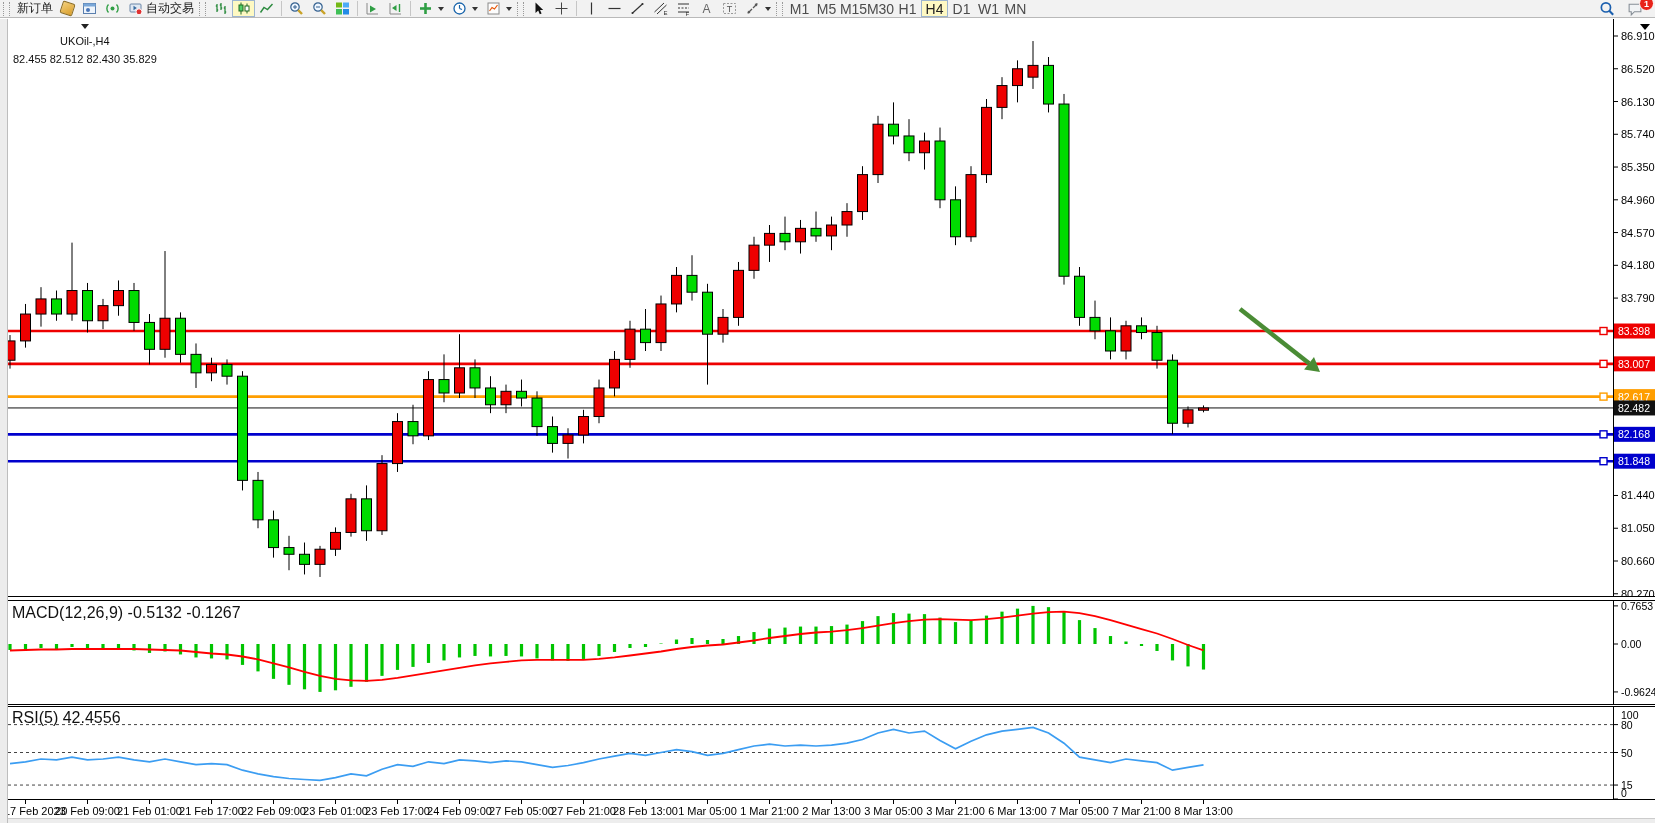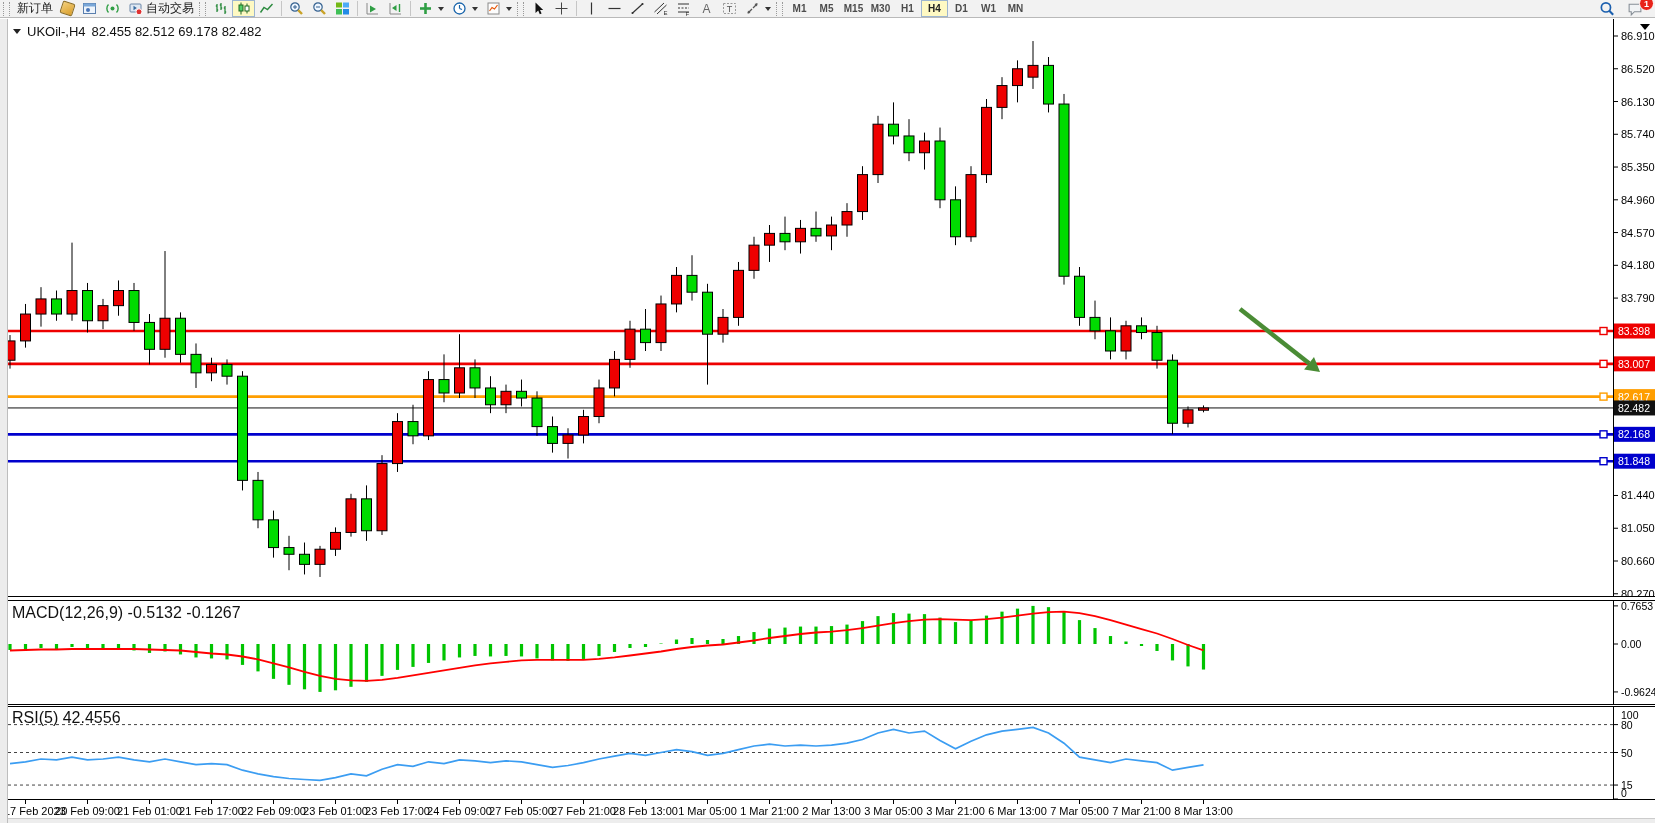--- a/index.html
+++ b/index.html
@@ -8,38 +8,38 @@
   .toolbar{position:absolute;top:0;left:0;width:1655px;height:18px;background:#f2f2f2;
     border-bottom:1px solid #b9b9b9;display:flex;align-items:center;padding:0 2px;box-sizing:border-box;}
   .grip{width:5px;height:14px;border-left:1px dotted #9a9a9a;border-right:1px dotted #9a9a9a;margin:0 3px 0 1px;}
   .sep{width:1px;height:15px;background:#c6c6c6;margin:0 3px;}
   .tbtn{display:flex;align-items:center;gap:3px;height:17px;padding:0 3px;border:1px solid transparent;
     background:transparent;font-family:inherit;font-size:12px;color:#1c1c1c;cursor:default;}
   .tbtn.active{background:#fef9c3;border:1px solid #9db5cf;}
   .tbtn svg{display:block;}
   .dd{width:0;height:0;border-left:3px solid transparent;border-right:3px solid transparent;
     border-top:4px solid #333;margin-left:2px;}
-  .tf{font-size:10px;font-weight:bold;color:#4c4c4c;width:27px;justify-content:center;}
+  .tf{font-size:14px;font-weight:normal;color:#4c4c4c;width:27px;justify-content:center;}
   .tf.active{color:#222;}
   .right-group{margin-left:auto;display:flex;align-items:center;gap:4px;padding-right:6px;}
   .chat-wrap{position:relative;}
   .badge{position:absolute;top:-4px;right:-7px;background:#e8231a;color:#fff;font-size:9px;font-weight:bold;
     border-radius:50%;width:13px;height:13px;display:flex;align-items:center;justify-content:center;border:1px solid #fff;}
   .mw-icon{width:11px;height:11px;background:linear-gradient(135deg,#f3cf7a,#d99e2b);
     border:1px solid #8a6a1f;transform:rotate(18deg);border-radius:2px;}
   
   .chart-area{position:absolute;top:19px;left:0;width:1655px;height:804px;background:#fff;}
   .left-strip{position:absolute;left:0;top:0;width:7px;height:804px;background:#ececec;border-right:1px solid #bdbdbd;}
   svg.pane{position:absolute;left:0;}
   #main-svg{top:0;height:578px;width:1655px;}
   #macd-svg{top:581px;height:105px;width:1655px;}
   #rsi-svg{top:687px;height:93px;width:1655px;}
   #time-svg{top:780px;height:20px;width:1655px;}
   svg text{font-family:"Liberation Sans",sans-serif;}
-  .title-overlay{position:absolute;left:13px;top:5px;font-size:13px;color:#111;display:flex;align-items:center;gap:6px;}
+  .title-overlay{position:absolute;left:13px;top:5px;font-size:11px;color:#111;display:flex;align-items:center;gap:6px;flex-direction:column;}
   .tri{width:0;height:0;border-left:4px solid transparent;border-right:4px solid transparent;border-top:5px solid #222;}
   .ind-label{position:absolute;left:12px;font-size:16px;color:#111;}
   #macd-label{top:585px;}
   #rsi-label{top:690px;}
   .divider{position:absolute;left:0;width:1655px;height:4px;}
   #div1{top:577px;} #div2{top:684px;}
   .bottom-strip{position:absolute;left:0;top:799px;width:1655px;height:5px;background:#ededed;border-top:1px solid #cccccc;}
 </style>
 </head>
 <body>
@@ -480,21 +480,21 @@
       <g>
         <line x1="1240" y1="290" x2="1309.0010915945059" y2="344.3383596306733" stroke="#4a8c35" stroke-width="4.5"></line>
         <polygon points="1320,353 1304.1,350.6 1314.0,338.1" fill="#4a8c35"></polygon>
       </g>
       <polygon points="1640,5 1650,5 1645,11" fill="#000"></polygon>
       <line x1="0" y1="577.5" x2="1655" y2="577.5" stroke="#000" stroke-width="1"></line>
     </svg>
   <div class="title-overlay">
     <span class="tri"></span>
     <span>UKOil-,H4</span>
-    <span>82.455 82.512 69.178 82.482</span>
+    <span>82.455 82.512 82.430 35.829</span>
   </div>
   <div class="divider" id="div1"></div>
   <svg id="macd-svg" class="pane">
       <rect x="0" y="0" width="1655" height="105" fill="#ffffff"></rect>
       <line x1="0" y1="0.5" x2="1655" y2="0.5" stroke="#000" stroke-width="1"></line>
       <line x1="1613.5" y1="0" x2="1613.5" y2="105" stroke="#000" stroke-width="1"></line>
       <line x1="1614" y1="5.888060000000003" x2="1618" y2="5.888060000000003" stroke="#000" stroke-width="1"></line>
       <text x="1621" y="9.888060000000003" font-size="10.5" fill="#000">0.7653</text>
       <line x1="1614" y1="44" x2="1618" y2="44" stroke="#000" stroke-width="1"></line>
       <text x="1621" y="48" font-size="10.5" fill="#000">0.00</text>

